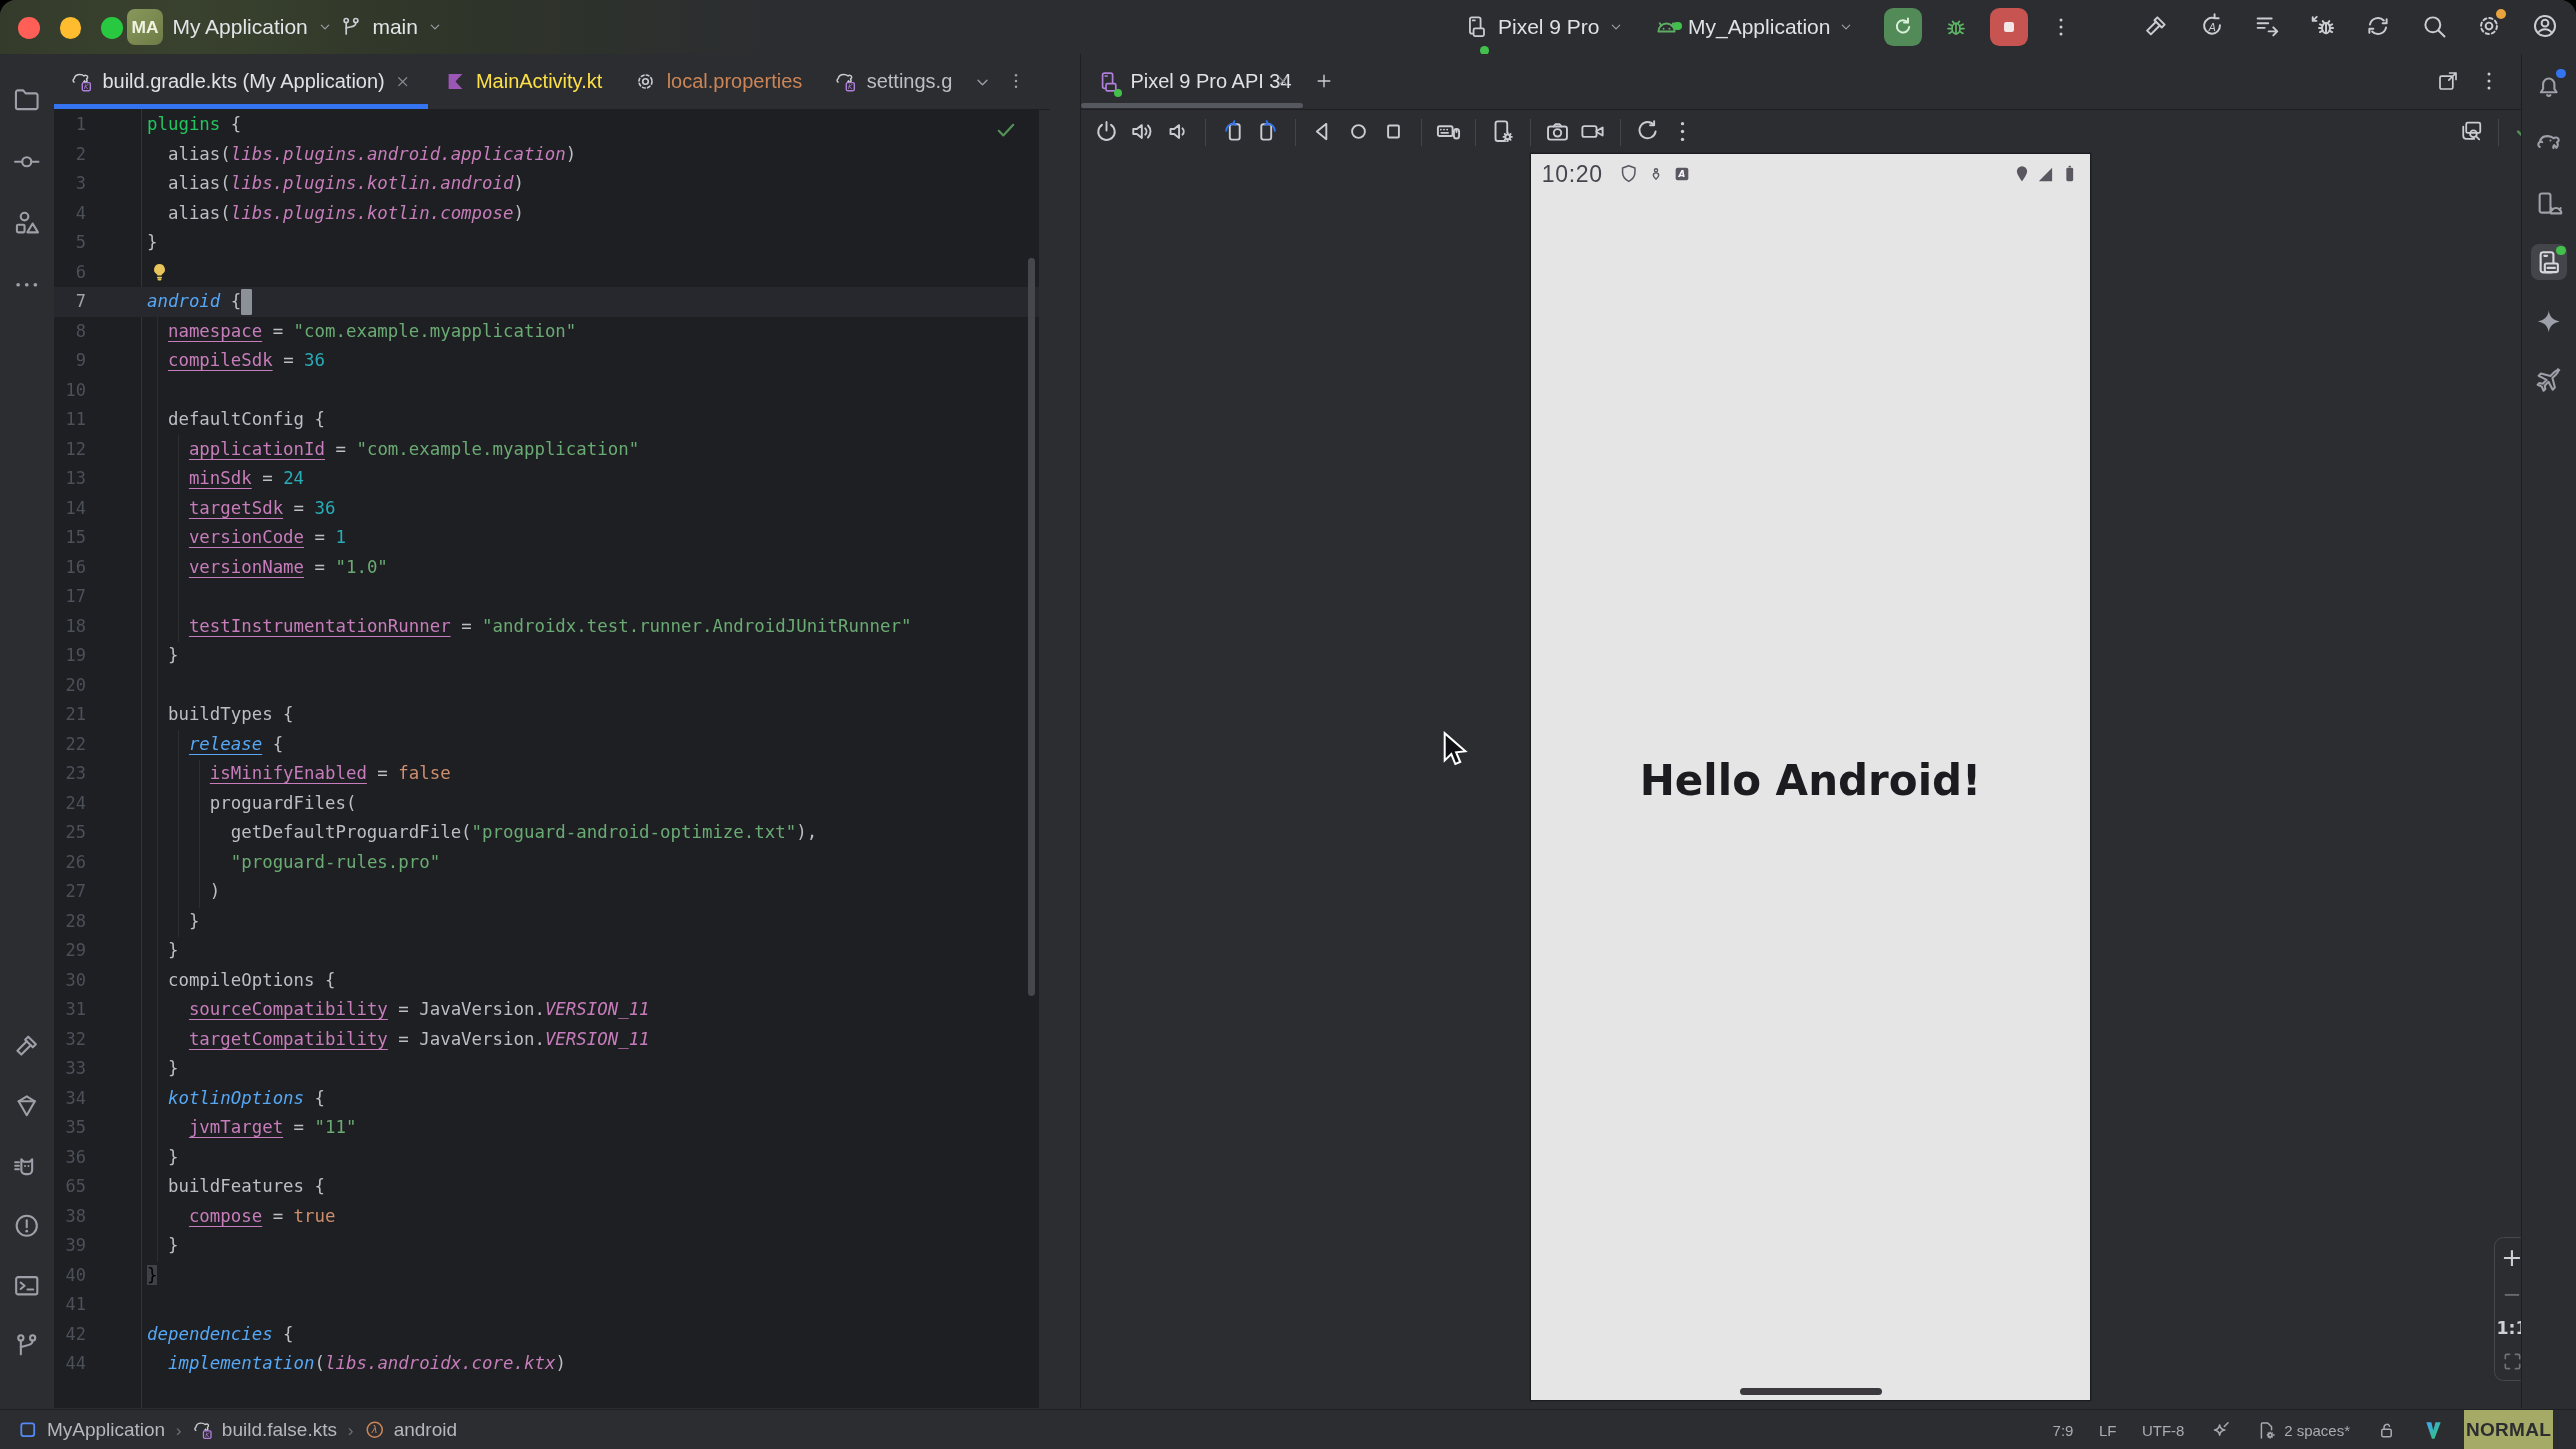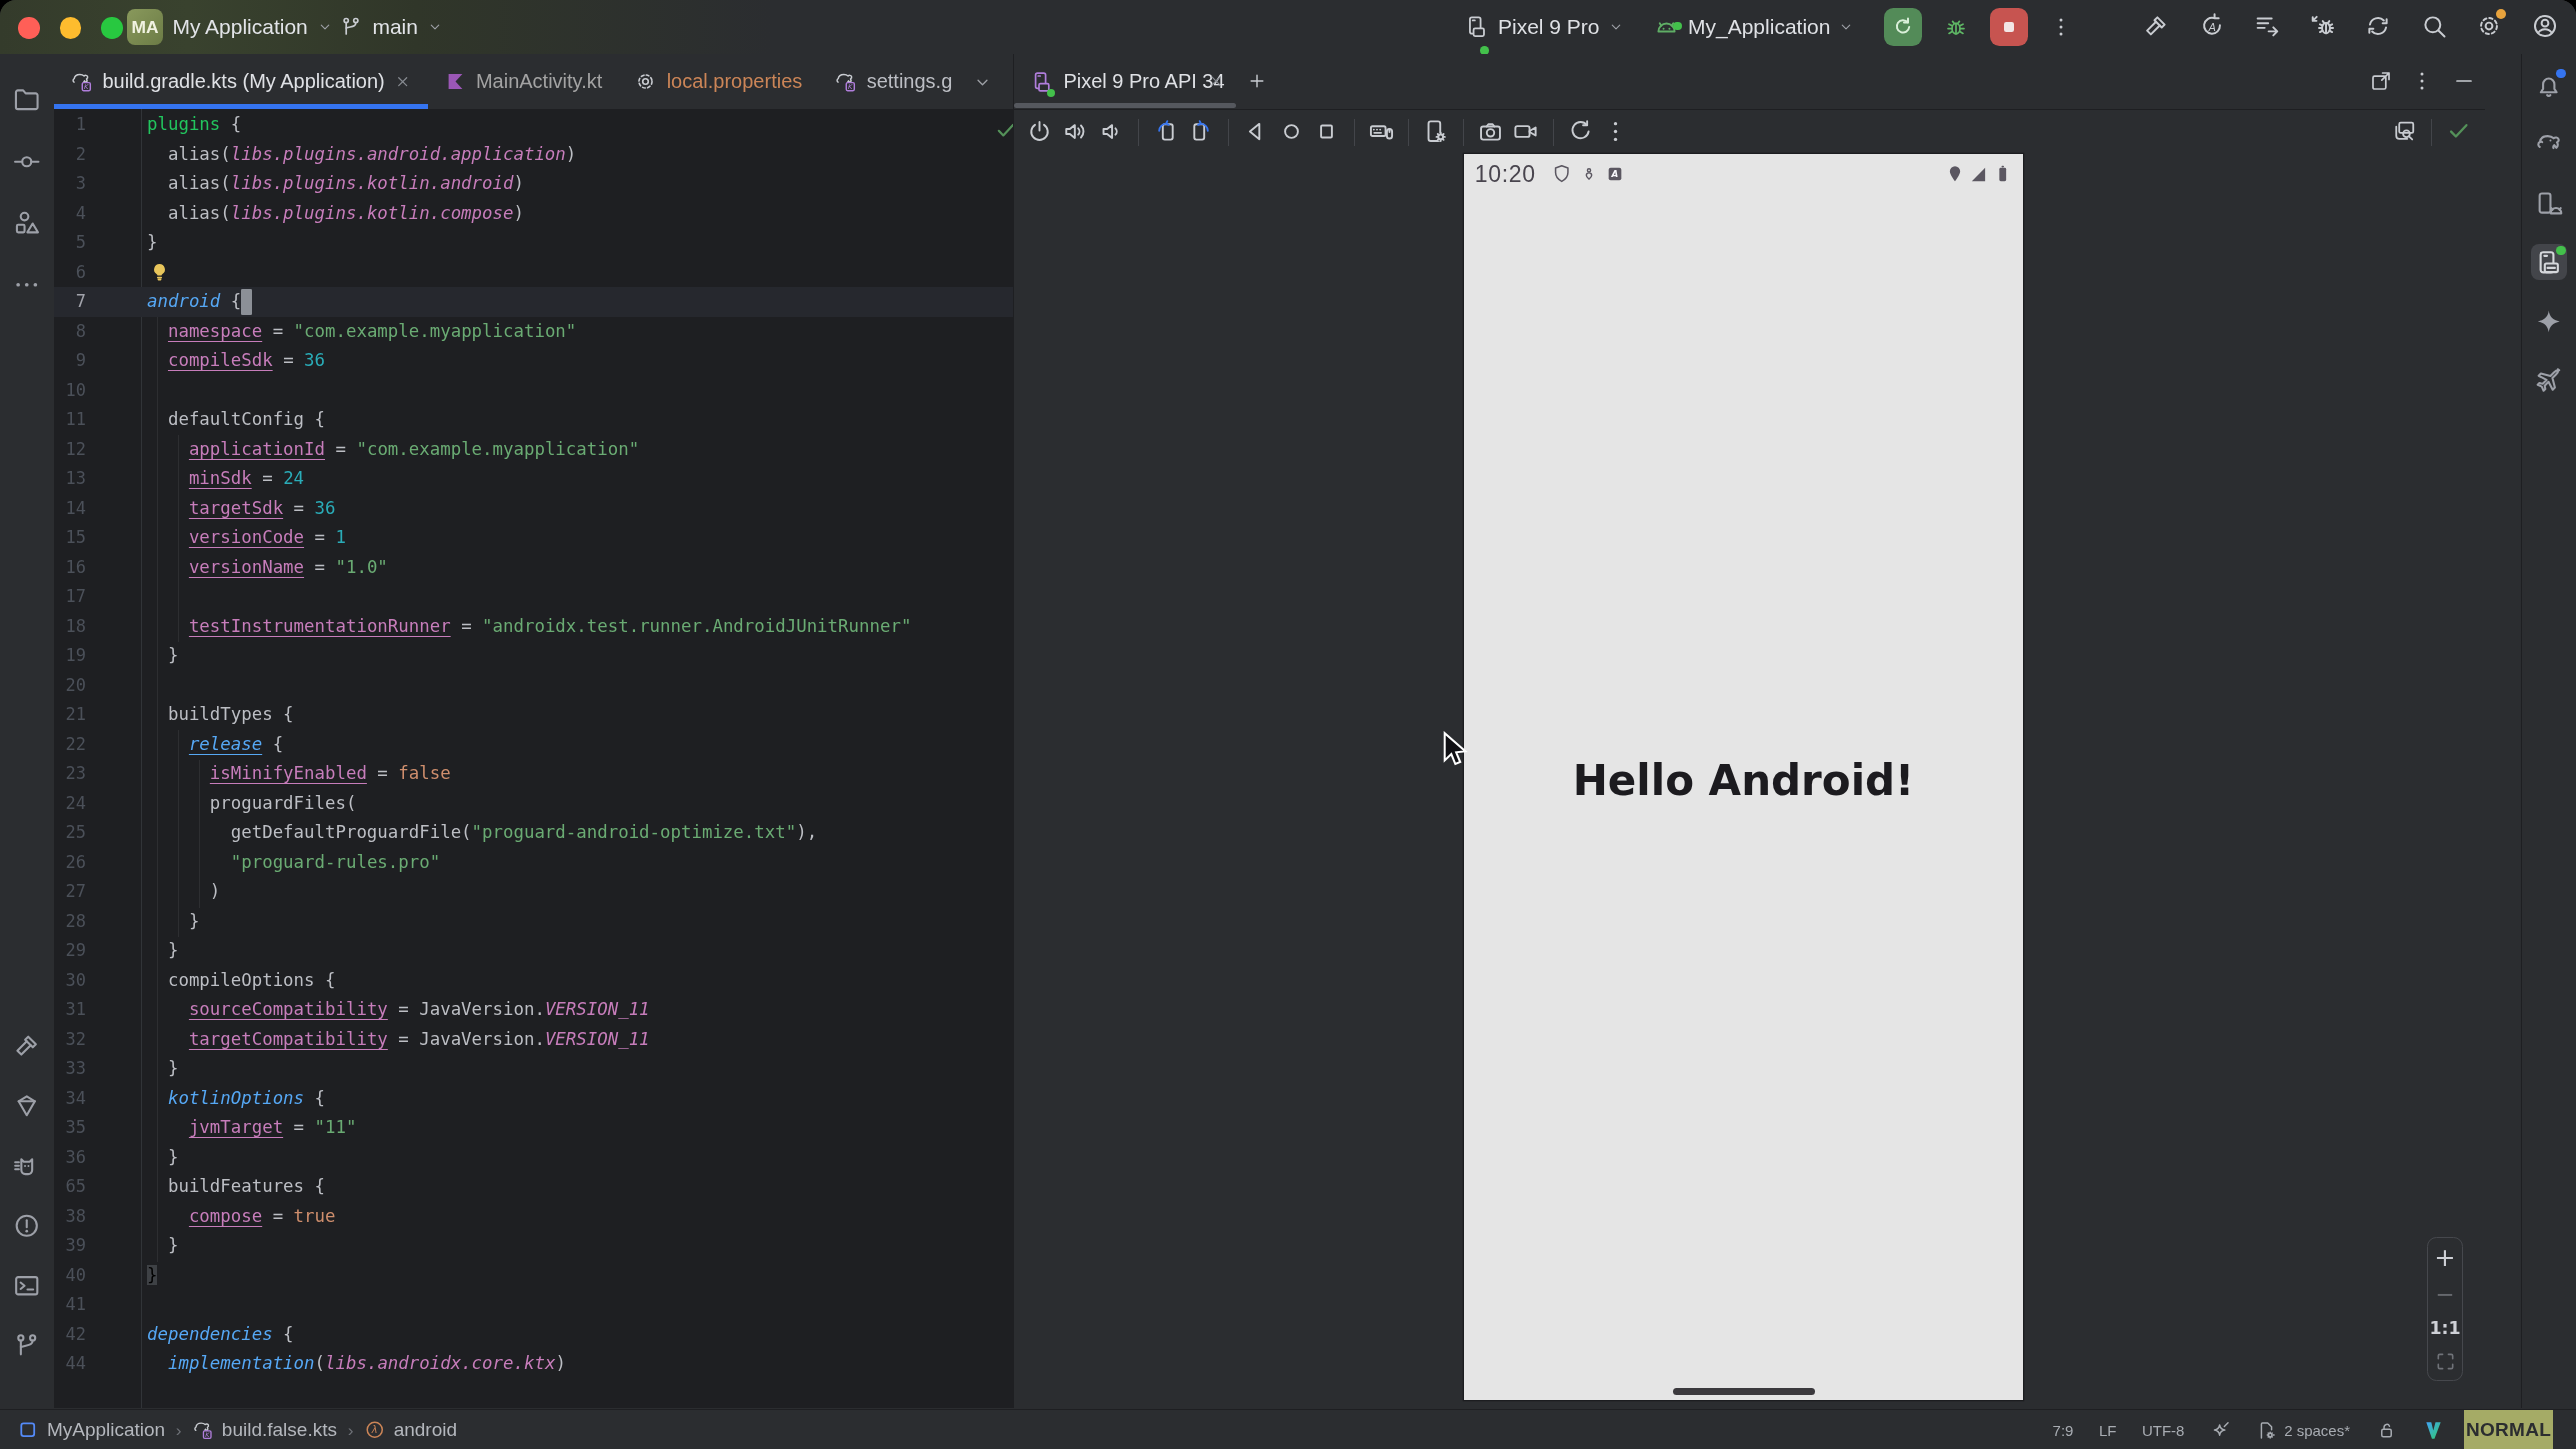--- a/index.html
+++ b/index.html
@@ -69,21 +69,21 @@
   .tk-ext{color:#56A8F5;font-style:italic}
   .tk-rel{color:#56A8F5;font-style:italic;text-decoration:underline;text-underline-offset:4px}
   .tk-prop{color:#C77DBB;text-decoration:underline;text-underline-offset:4px}
   .tk-arg{color:#C77DBB;font-style:italic}
   .tk-str{color:#6AAB73}.tk-num{color:#2AACB8}.tk-bool{color:#CF8E6D}
   .tk-brc{background:#3E4145}
   #ed-check{position:absolute;right:21.5px;top:9.4px;width:24px;height:24px;color:#549159;}
   #ed-scroll{position:absolute;left:974px;top:149px;width:6.7px;height:738px;background:#45474C;border-radius:3.4px;}
 
   
-  #device-panel{position:absolute;left:1013px;top:54px;width:1471px;height:1354px;background:#2B2D30;border-left:0.7px solid #1E1F22;}
+  #device-panel{position:absolute;left:1080px;top:54px;width:1471px;height:1354px;background:#2B2D30;border-left:0.7px solid #1E1F22;}
   #dp-header{position:absolute;left:0;top:0;width:100%;height:55px;border-bottom:0.7px solid #1E1F22;}
   #dp-tab{position:absolute;left:16px;top:0;height:55px;display:flex;align-items:center;gap:9.4px;font-size:20px;color:#DFE1E5;}
   #dp-tab .ic{width:24px;height:24px;color:#B07EDB;position:relative;}
   #dp-close{position:absolute;left:193px;top:18px;width:18px;height:18px;color:#878B91;}
   #dp-add{position:absolute;left:233px;top:17px;width:20px;height:20px;color:#C9CCD1;}
   #dp-header-actions{position:absolute;right:9.4px;top:14.8px;display:flex;gap:17.4px;}
   #dp-header-actions .ic{width:24px;height:24px;}
   #dp-scrollthumb{position:absolute;left:0;top:49px;width:222px;height:4.7px;border-radius:2.7px;background:#55585E;}
   #dp-toolbar{position:absolute;left:12px;top:55px;height:46px;display:flex;align-items:center;gap:8.7px;}
   #dp-toolbar .ic{width:27px;height:27px;}
@@ -377,21 +377,21 @@
               <path d="M6.5 6.5l11 11M17.5 6.5l-11 11"></path>
             </svg>
           </i>
         </div>
         <div class="etab">
           <i class="ic">
             <svg viewBox="0 0 24 24" fill="none" stroke="currentColor" stroke-width="1.7" stroke-linecap="round" stroke-linejoin="round">
               <path d="M4.8 4.2h14.4L12 12l7.2 7.8H4.8z" fill="#9B57B6" stroke="none"></path>
             </svg>
           </i>
-          <span class="etab-label" style="color: #a3a3a3;">MainActivity.kt</span>
+          <span class="etab-label" style="color: #fde047;">MainActivity.kt</span>
         </div>
         <div class="etab">
           <i class="ic">
             <svg viewBox="0 0 24 24" fill="none" stroke="currentColor" stroke-width="1.7" stroke-linecap="round" stroke-linejoin="round">
               <circle cx="12" cy="12" r="2.9"></circle>
               <circle cx="12" cy="12" r="6.8" stroke-dasharray="2.8 2.55"></circle>
             </svg>
           </i>
           <span class="etab-label" style="color: rgb(203, 133, 87);">local.properties</span>
         </div>

